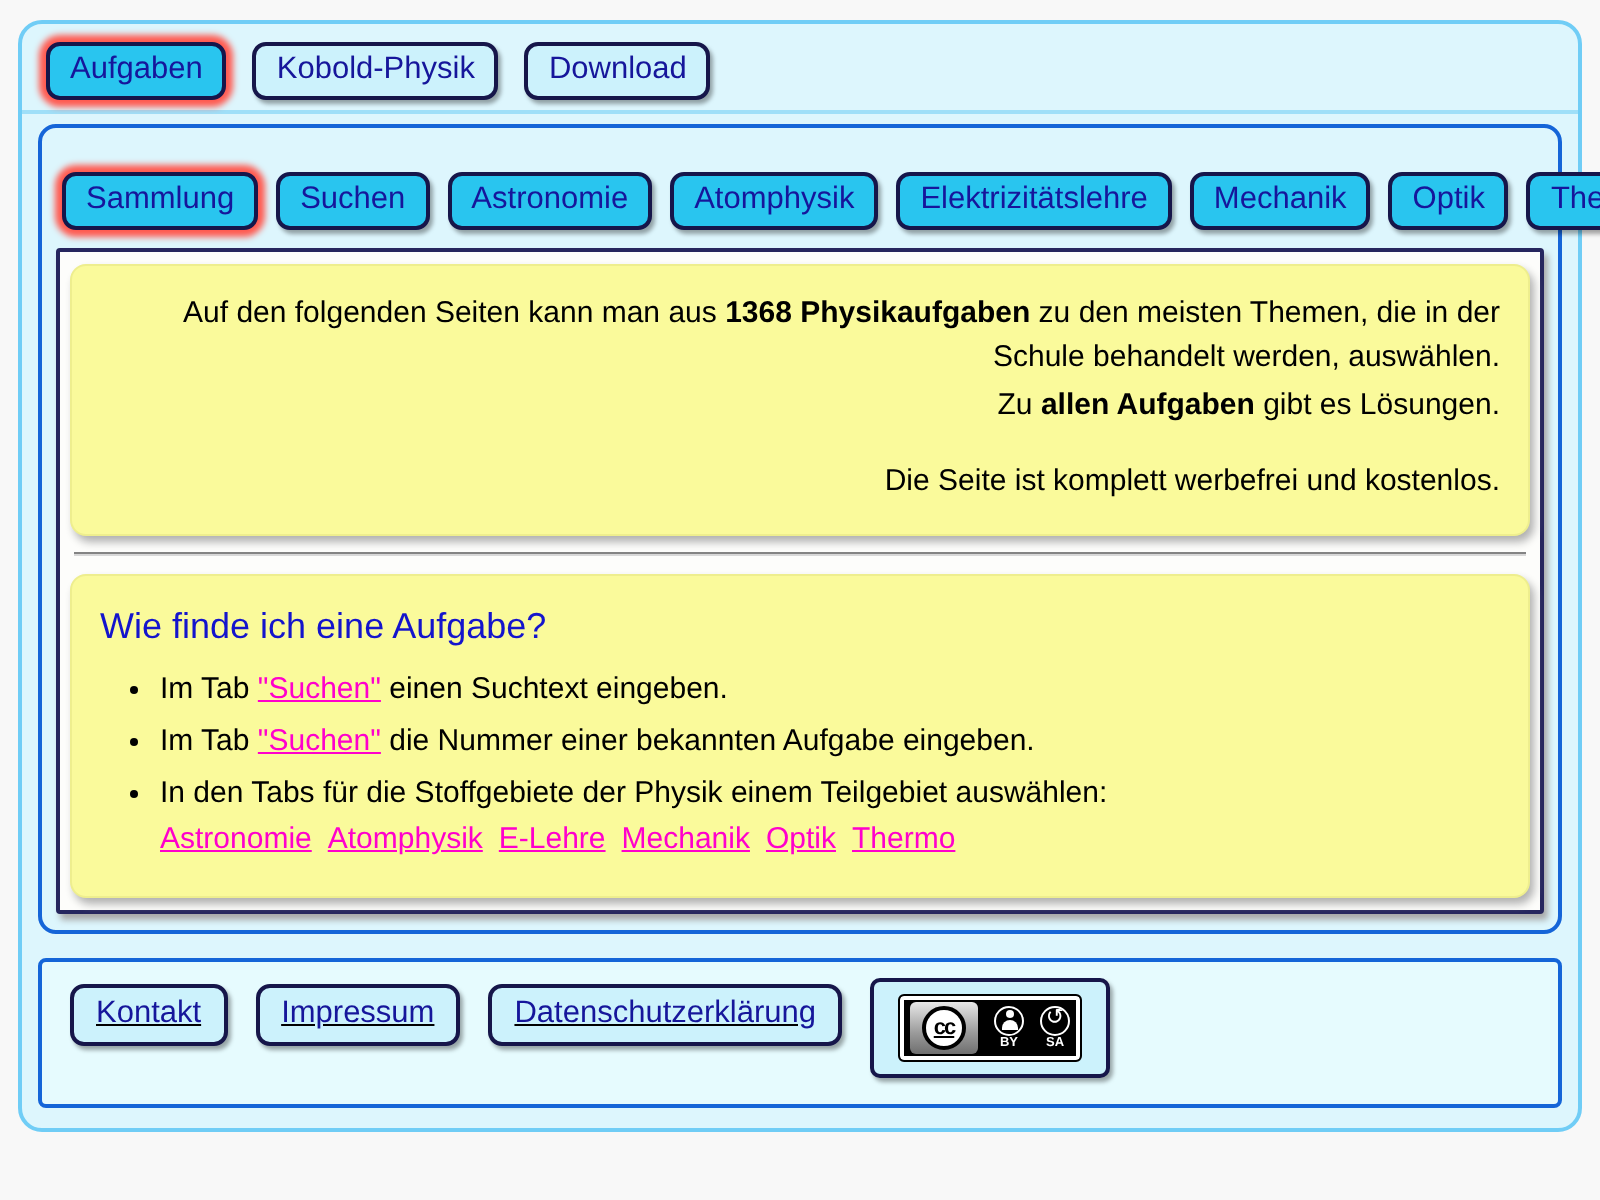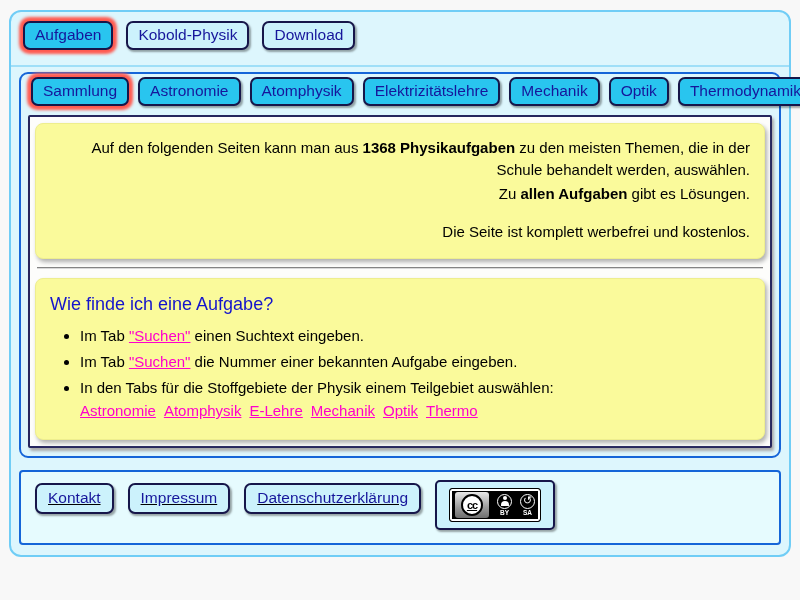--- a/index.html
+++ b/index.html
@@ -11,34 +11,34 @@
   *{box-sizing:border-box;}
   body{
     margin:0; background:#f8f8f8;
     font-family:"Liberation Sans", sans-serif; font-size:15px; color:#000;
   }
   .wrapper{
     width:782px; margin:10px auto 0; border:2px solid var(--outerborder);
     border-radius:12px; background:var(--wrapbg); padding:0 0 10px 0; min-height:520px;
   }
   .header{
-    padding:9px 12px 15px 12px; border-bottom:2px solid #9fdff8;
+    padding:9px 12px 5px 12px; border-bottom:2px solid #9fdff8;
     display:flex; gap:13px; align-items:center;
   }
   .tab, .footer-btn{
     display:inline-block; border:2px solid var(--darkborder); border-radius:7px;
     padding:3px 10px 4px; color:var(--navytext); background:var(--lightcyan);
     box-shadow:1.5px 2px 2px rgba(0,0,0,0.35); cursor:pointer; white-space:nowrap;
     font-size:15.5px;
   }
   .tab.active{ background:var(--cyan); box-shadow:0 0 3px 3.5px var(--redglow); }
   .subtab{ background:var(--cyan); }
   .mainbox{
     margin:5px 8px 6px; border:2px solid var(--blueborder); border-radius:9px;
-    padding:3px 7px 8px; background:var(--wrapbg);
+    padding:22px 7px 8px; background:var(--wrapbg);
   }
   .subnav{ display:flex; gap:9px; padding:0 3px 9px; flex-wrap:nowrap; }
   .contentbox{
     border:2px solid #26265e; background:#fdfdfb; border-radius:2px;
     padding:6px 5px; box-shadow:2px 3px 3px #a9a9a9;
   }
   .panel{
     background:var(--yellow); border-radius:8px; padding:13px 14px;
     box-shadow:2px 3px 4px #b0b0b0; border:1px solid #eeee8e;
   }
@@ -103,20 +103,21 @@
 
       <div class="tab">Download</div>
     </div>
 
   <div class="mainbox">
 
     <div class="subnav">
 
         <div class="tab subtab active">Sammlung</div>
 
+        <div class="tab subtab">Suchen</div>
 
         <div class="tab subtab">Astronomie</div>
 
         <div class="tab subtab">Atomphysik</div>
 
         <div class="tab subtab">Elektrizitätslehre</div>
 
         <div class="tab subtab">Mechanik</div>
 
         <div class="tab subtab">Optik</div>

